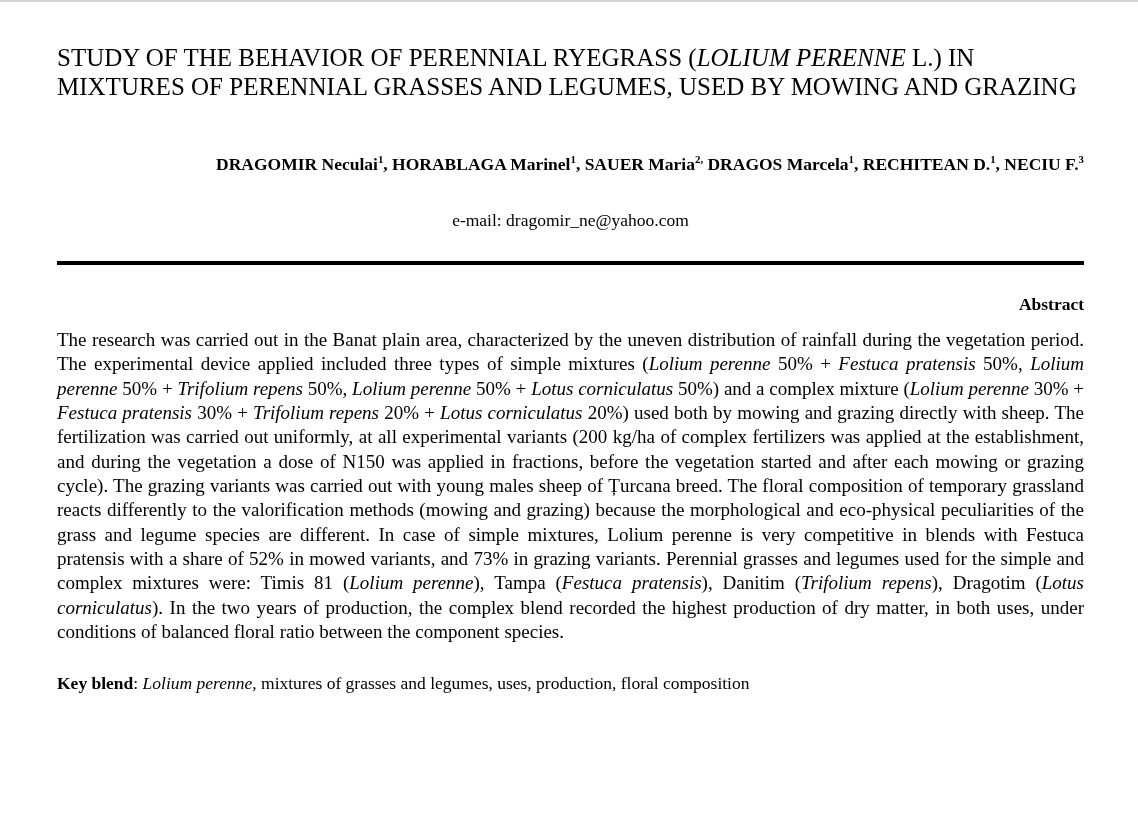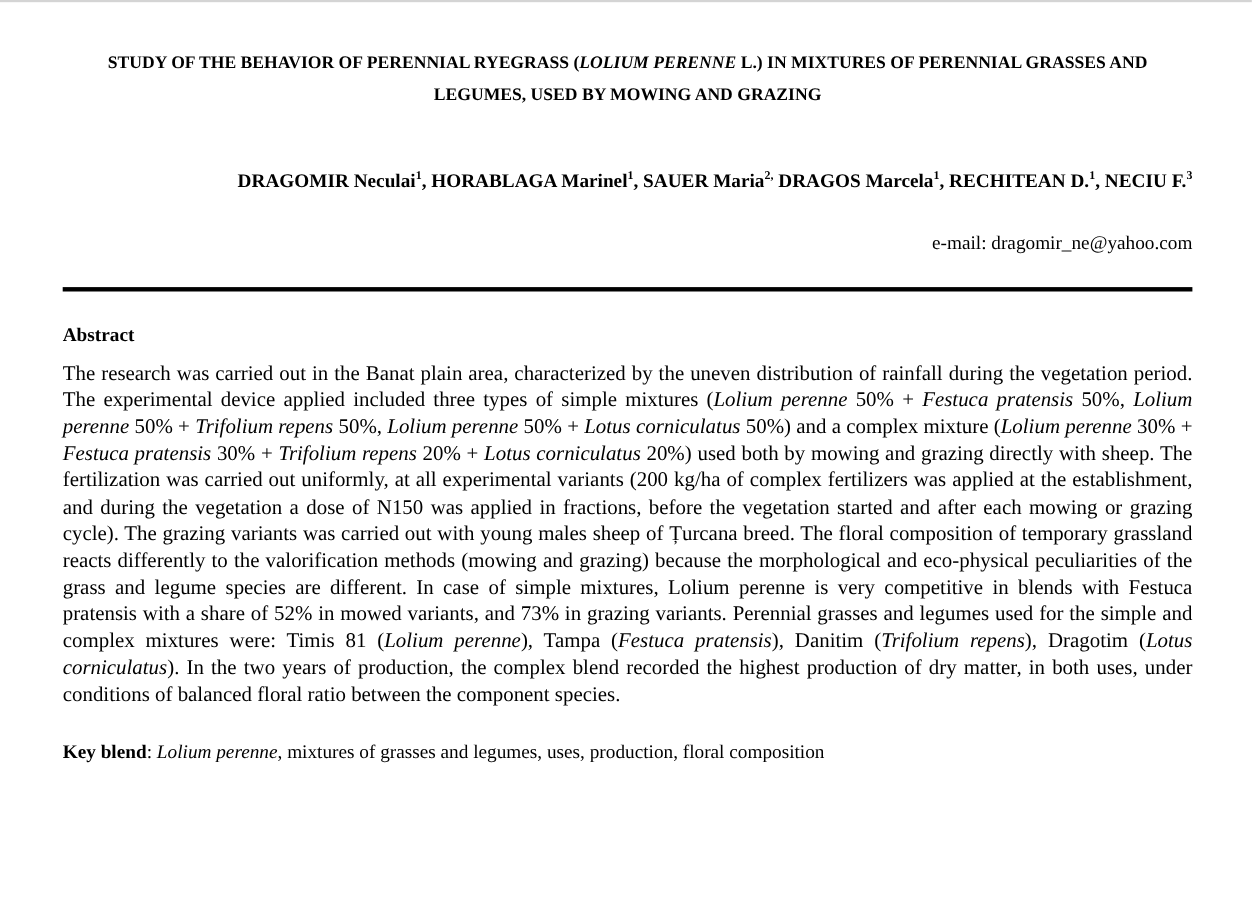--- a/index.html
+++ b/index.html
@@ -14,48 +14,49 @@
     font-family: "Liberation Serif", "DejaVu Serif", serif;
     border-top: 2px solid #d4d4d4;
     box-sizing: border-box;
     overflow: hidden;
   }
   .page {
     padding: 41px 54px 0 57px;
   }
   .title {
     margin: 0;
-    text-align: center;
-    font-weight: bold;
-    font-size: 16px;
+    text-align: left;
+    font-weight: normal;
+    font-size: 25px;
     line-height: 29px;
   }
   .authors {
     margin-top: 49px;
     text-align: right;
     font-weight: bold;
     font-size: 17.5px;
     line-height: 28px;
   }
   .email {
     margin-top: 30px;
-    text-align: right;
+    text-align: center;
     font-size: 17.5px;
     line-height: 24px;
   }
   .rule {
     margin-top: 29px;
     height: 4px;
     background: #000000;
   }
   .abstract-heading {
     margin-top: 27px;
     font-weight: bold;
     font-size: 17.5px;
     line-height: 24px;
+    text-align: right;
   }
   .abstract-body {
     margin-top: 12px;
     font-size: 19px;
     line-height: 24.35px;
     text-align: justify;
   }
   .keywords {
     margin-top: 27px;
     font-size: 17.5px;

